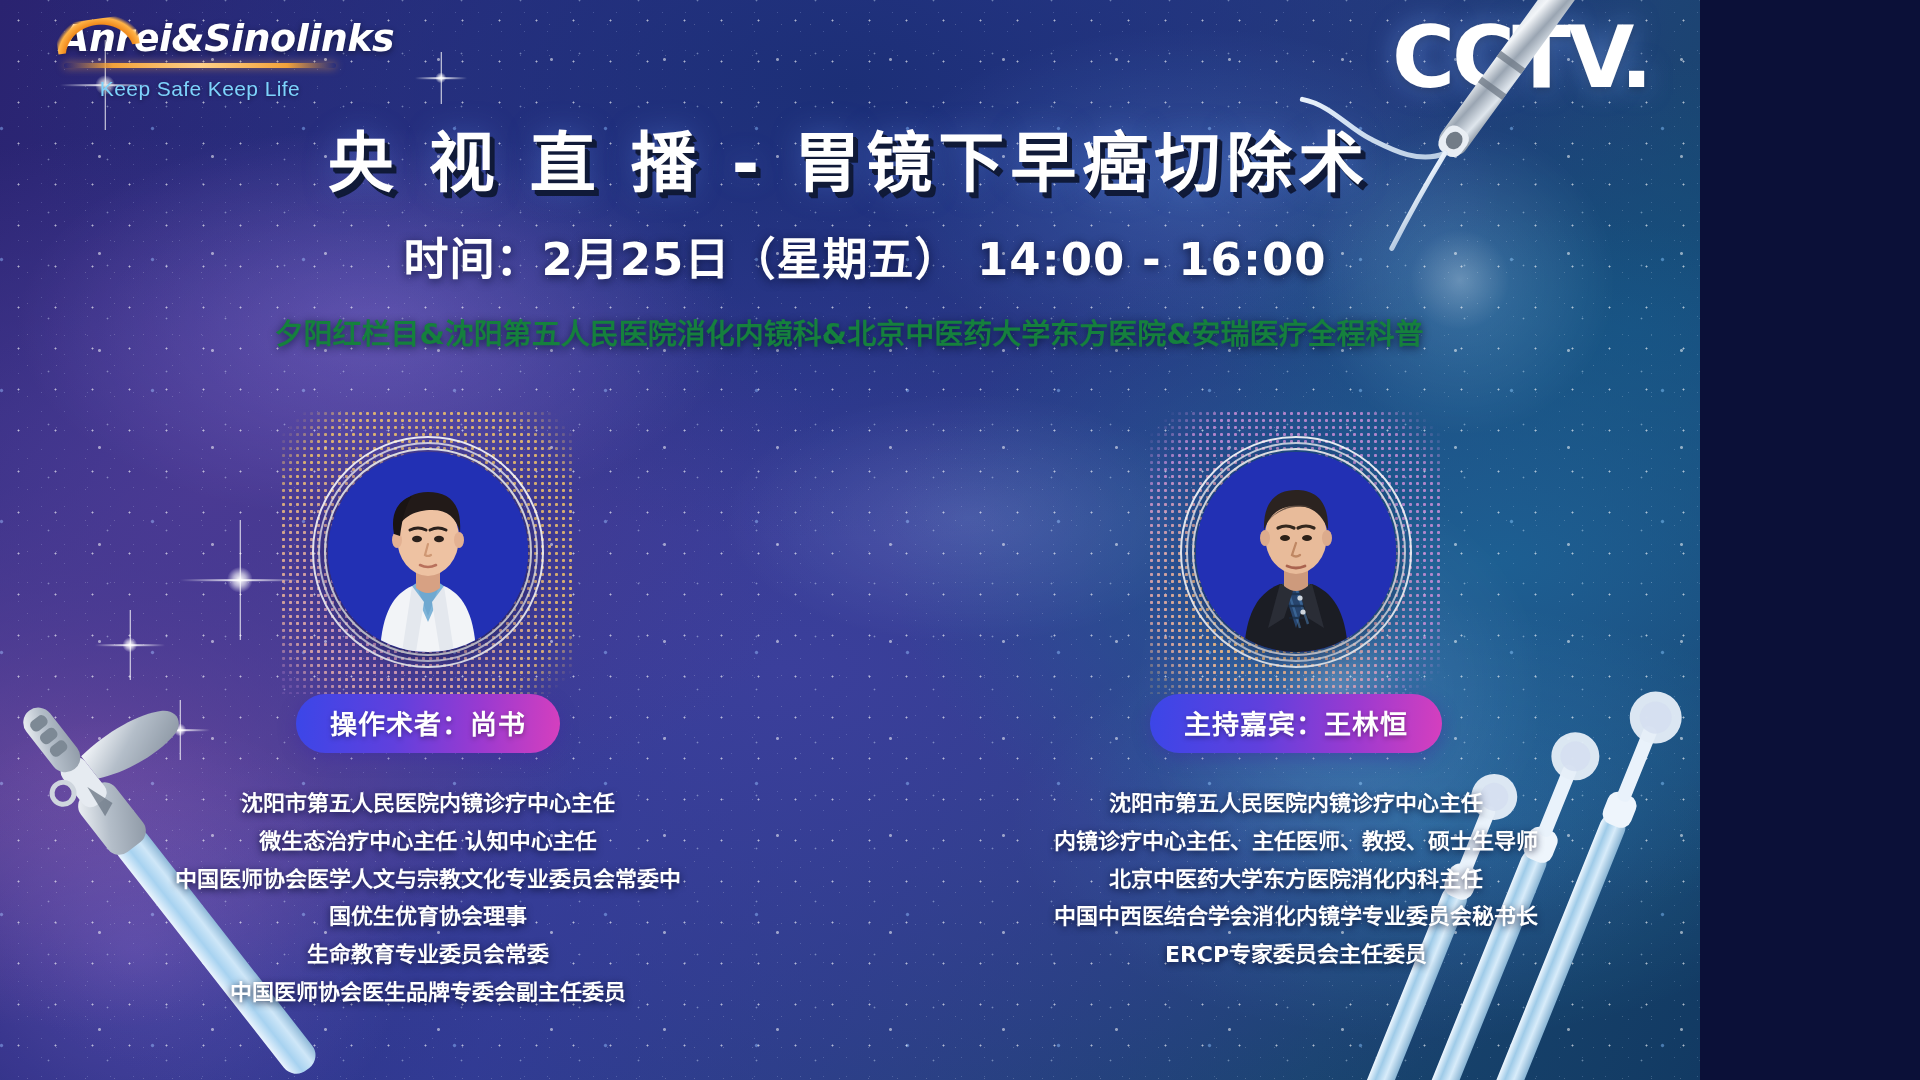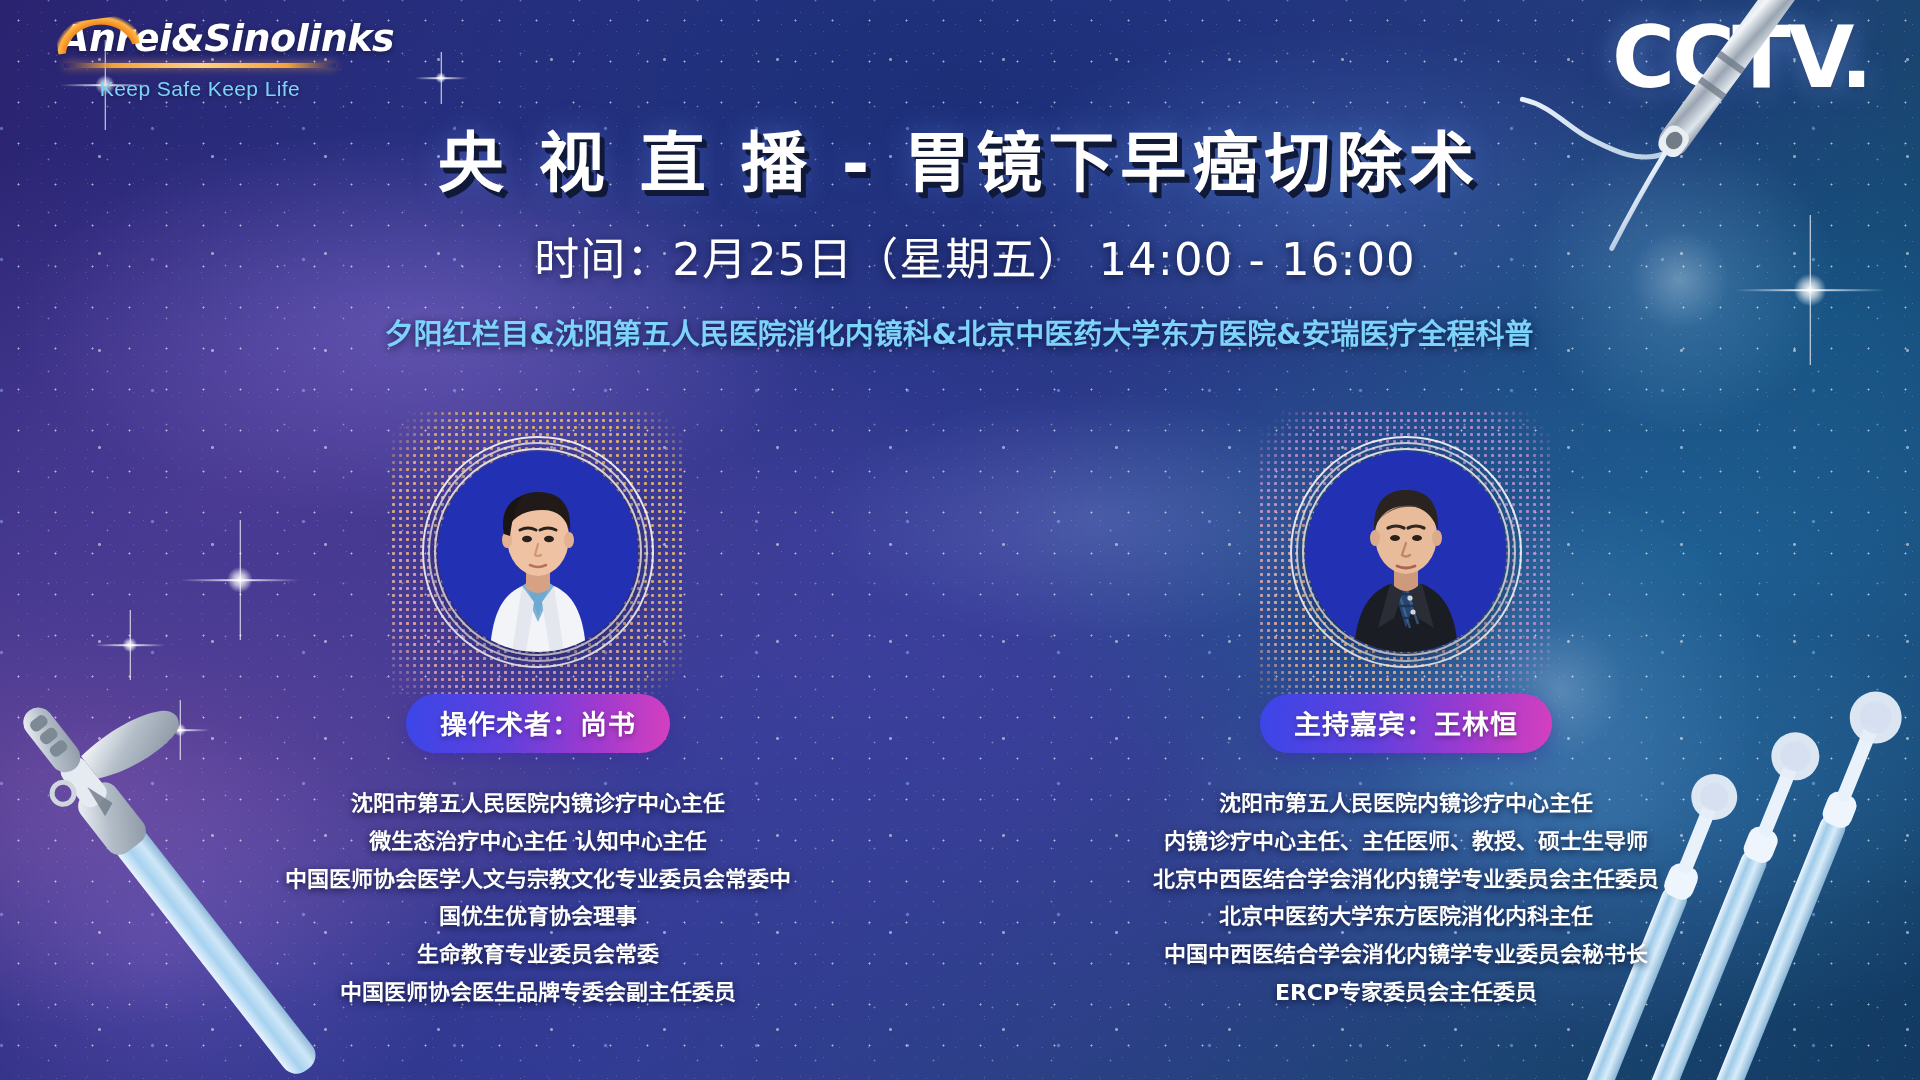--- a/index.html
+++ b/index.html
@@ -7,21 +7,21 @@
 
   html, body {
     width:1920px; height:1080px;
     overflow:hidden;
     background:#0b1038;
     font-family:"Liberation Sans","DejaVu Sans",sans-serif;
   }
 
   .poster {
     position:relative;
-    width:1920px; height:1080px;
+    width:1700px; height:1080px;
     overflow:hidden;
     isolation:isolate;
   }
 
   
   .bg-base {
     position:absolute; inset:0;
     background:
       radial-gradient(ellipse 60% 55% at 12% 46%, #4a3a93 0%, rgba(74,58,147,0) 62%),
       radial-gradient(ellipse 48% 42% at 5% 70%, #6b4a9e 0%, rgba(107,74,158,0) 60%),
@@ -142,34 +142,34 @@
     line-height:1.08;
     text-shadow:
        4px 5px 0 #101a38,
        5px 6px 0 #101a38,
        3px 4px 0 #101a38,
        0 0 30px rgba(110,160,255,.35);
   }
   .time-line {
     margin-top:24px;
     font-family:"DejaVu Sans","Liberation Sans",sans-serif;
-    font-weight:normal;
+    font-weight:bold;
     font-size:45px;
     letter-spacing:1px;
     color:#ffffff;
     text-shadow:0 2px 10px rgba(8,14,45,.75);
     padding-left:32px;
   }
   .org-line {
     margin-top:22px;
     font-family:"DejaVu Sans","Liberation Sans",sans-serif;
     font-weight:bold;
     font-size:29px;
     letter-spacing:0px;
-    color:#7dd3fc;
+    color:#15803d;
     text-shadow:0 2px 9px rgba(8,14,45,.8);
   }
 
   
   .speakers {
     position:absolute; left:0; right:0; top:452px;
     display:flex; justify-content:center; gap:308px;padding-left:24px;
   }
   .speaker { width:560px; text-align:center; }
 
@@ -497,21 +497,20 @@
             <path d="M91 114 Q100 118 109 114" stroke="#a9634f" stroke-width="2.8" fill="none" stroke-linecap="round"></path>
           </svg>
         </div>
       </div>
 
       <div class="name-badge">主持嘉宾：王林恒</div>
 
       <div class="credentials">
         <div>沈阳市第五人民医院内镜诊疗中心主任</div>
         <div>内镜诊疗中心主任、主任医师、教授、硕士生导师</div>
-        <div>北京中西医结合学会消化内镜学专业委员会主任委员</div>
         <div>北京中医药大学东方医院消化内科主任</div>
         <div>中国中西医结合学会消化内镜学专业委员会秘书长</div>
         <div>ERCP专家委员会主任委员</div>
       </div>
     </div>
 
   </div>
 
 </div>
 

